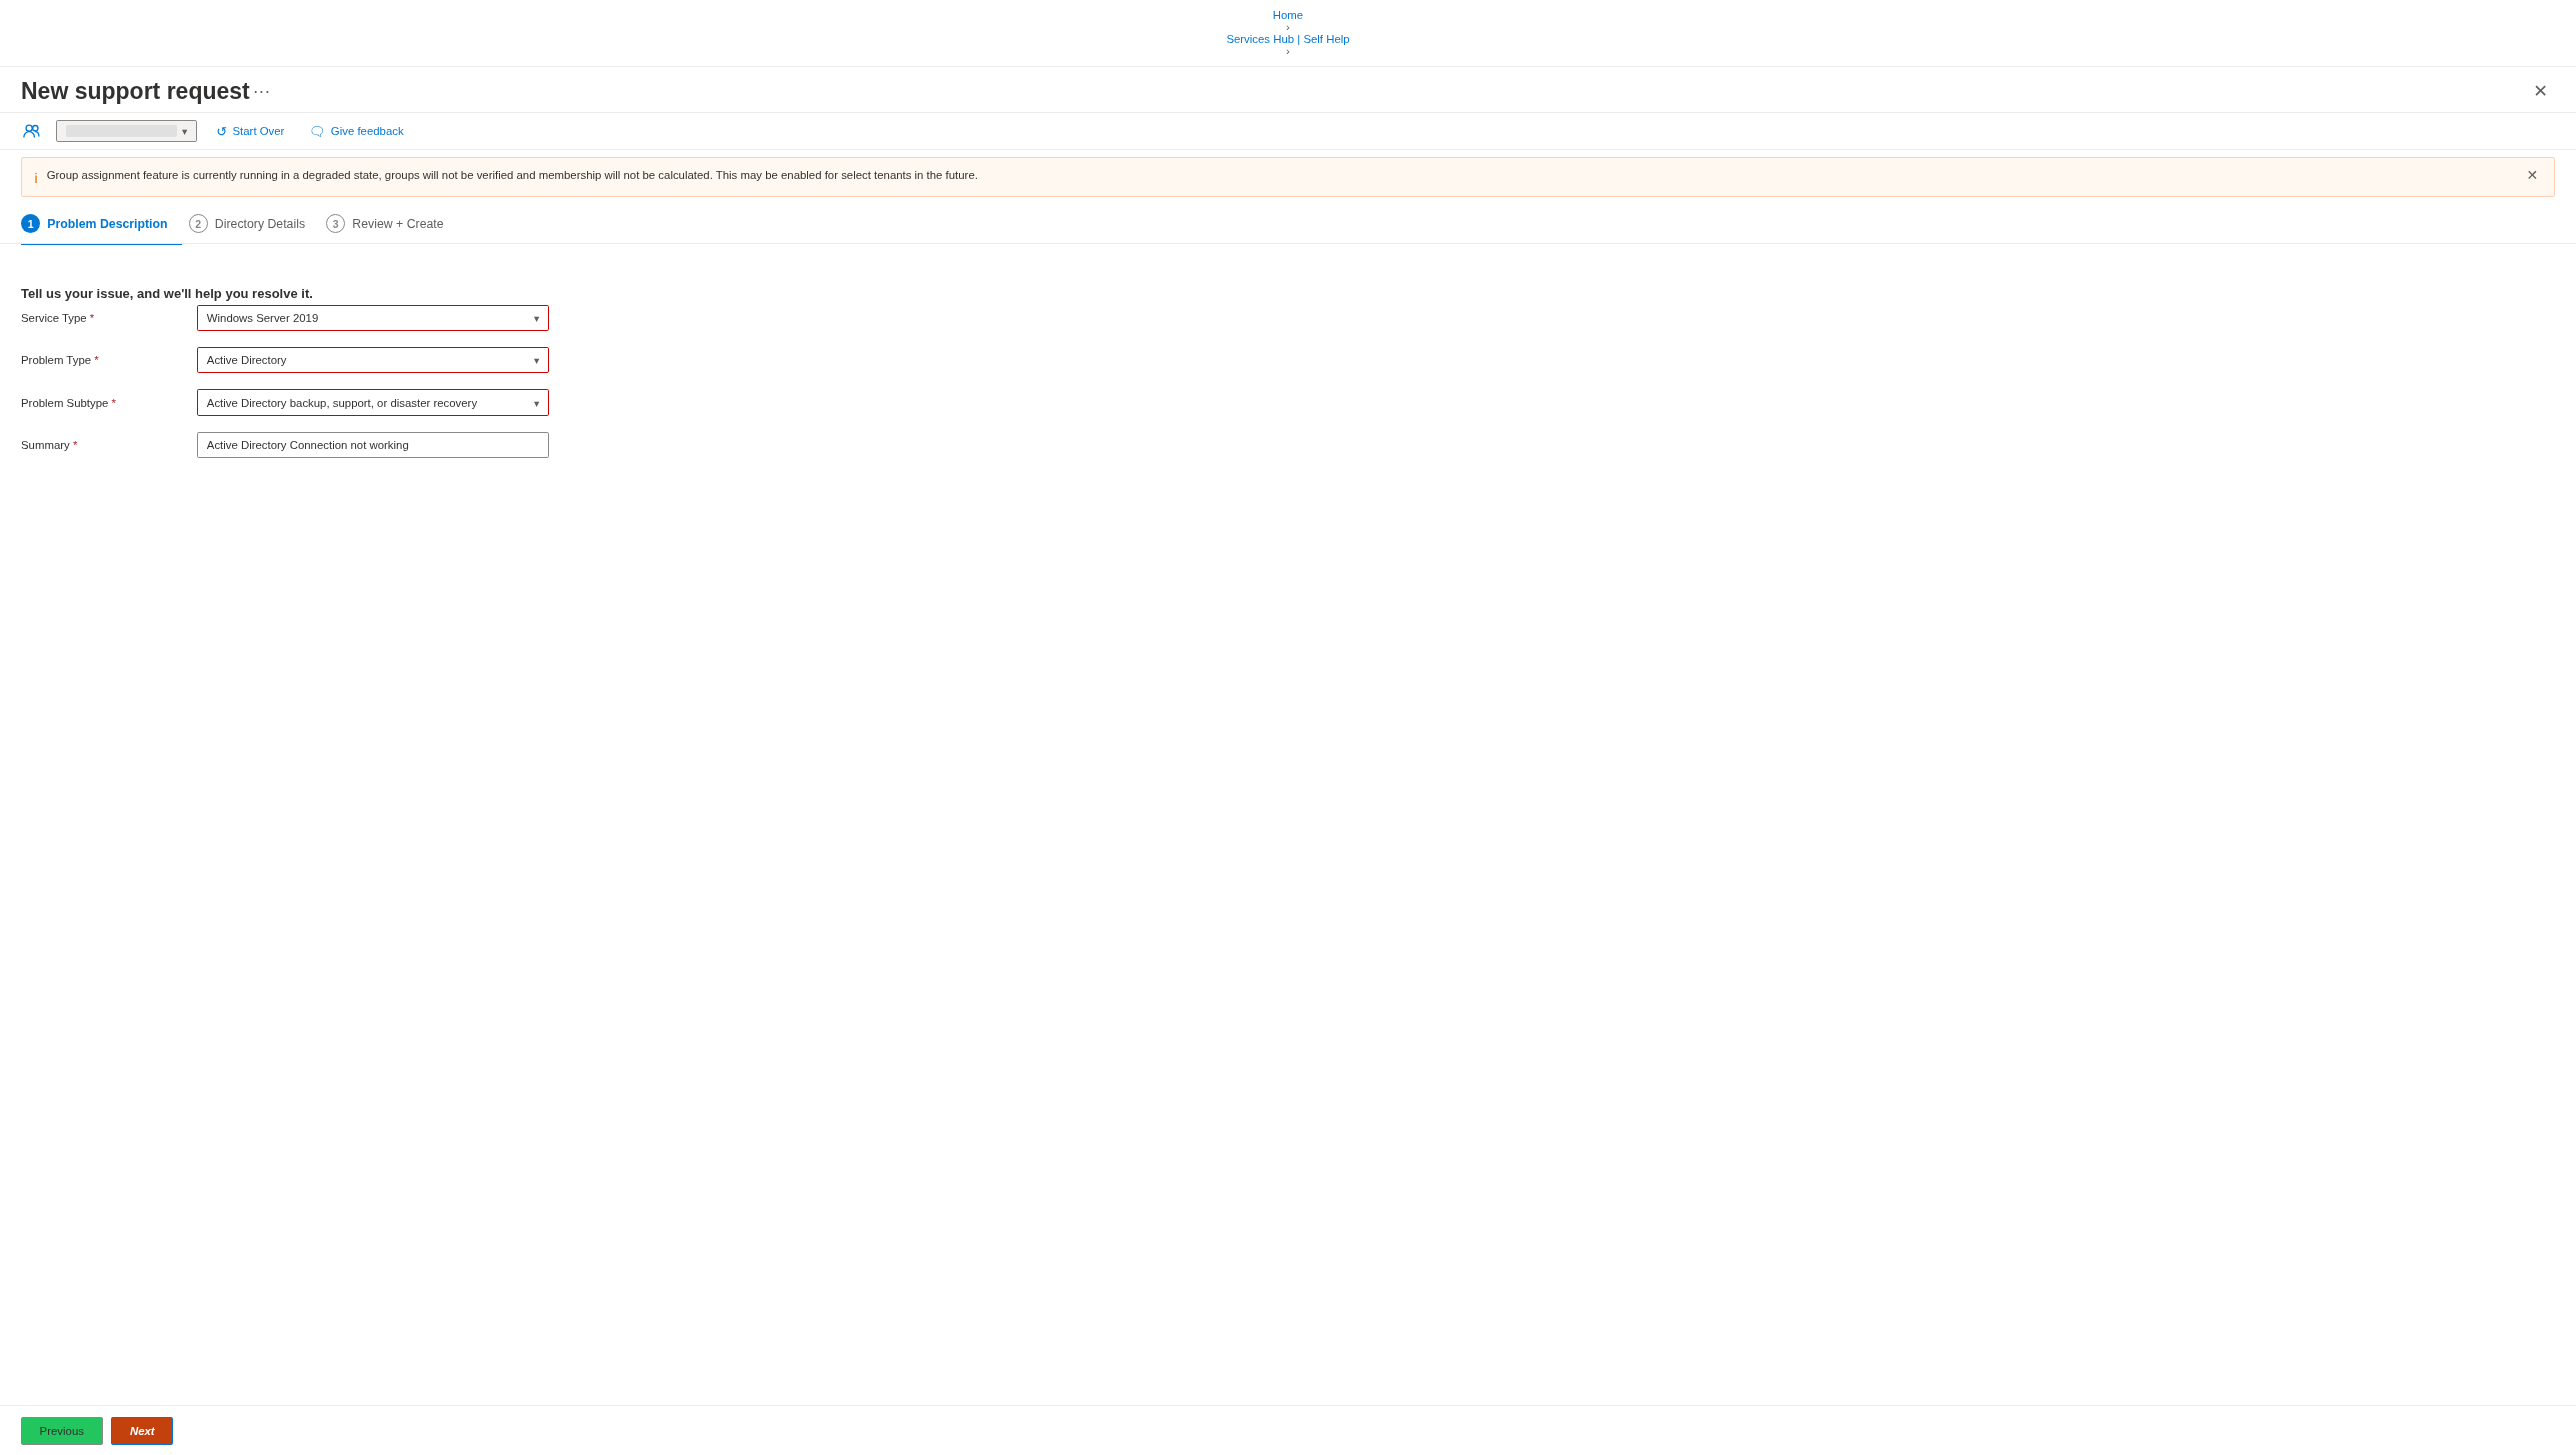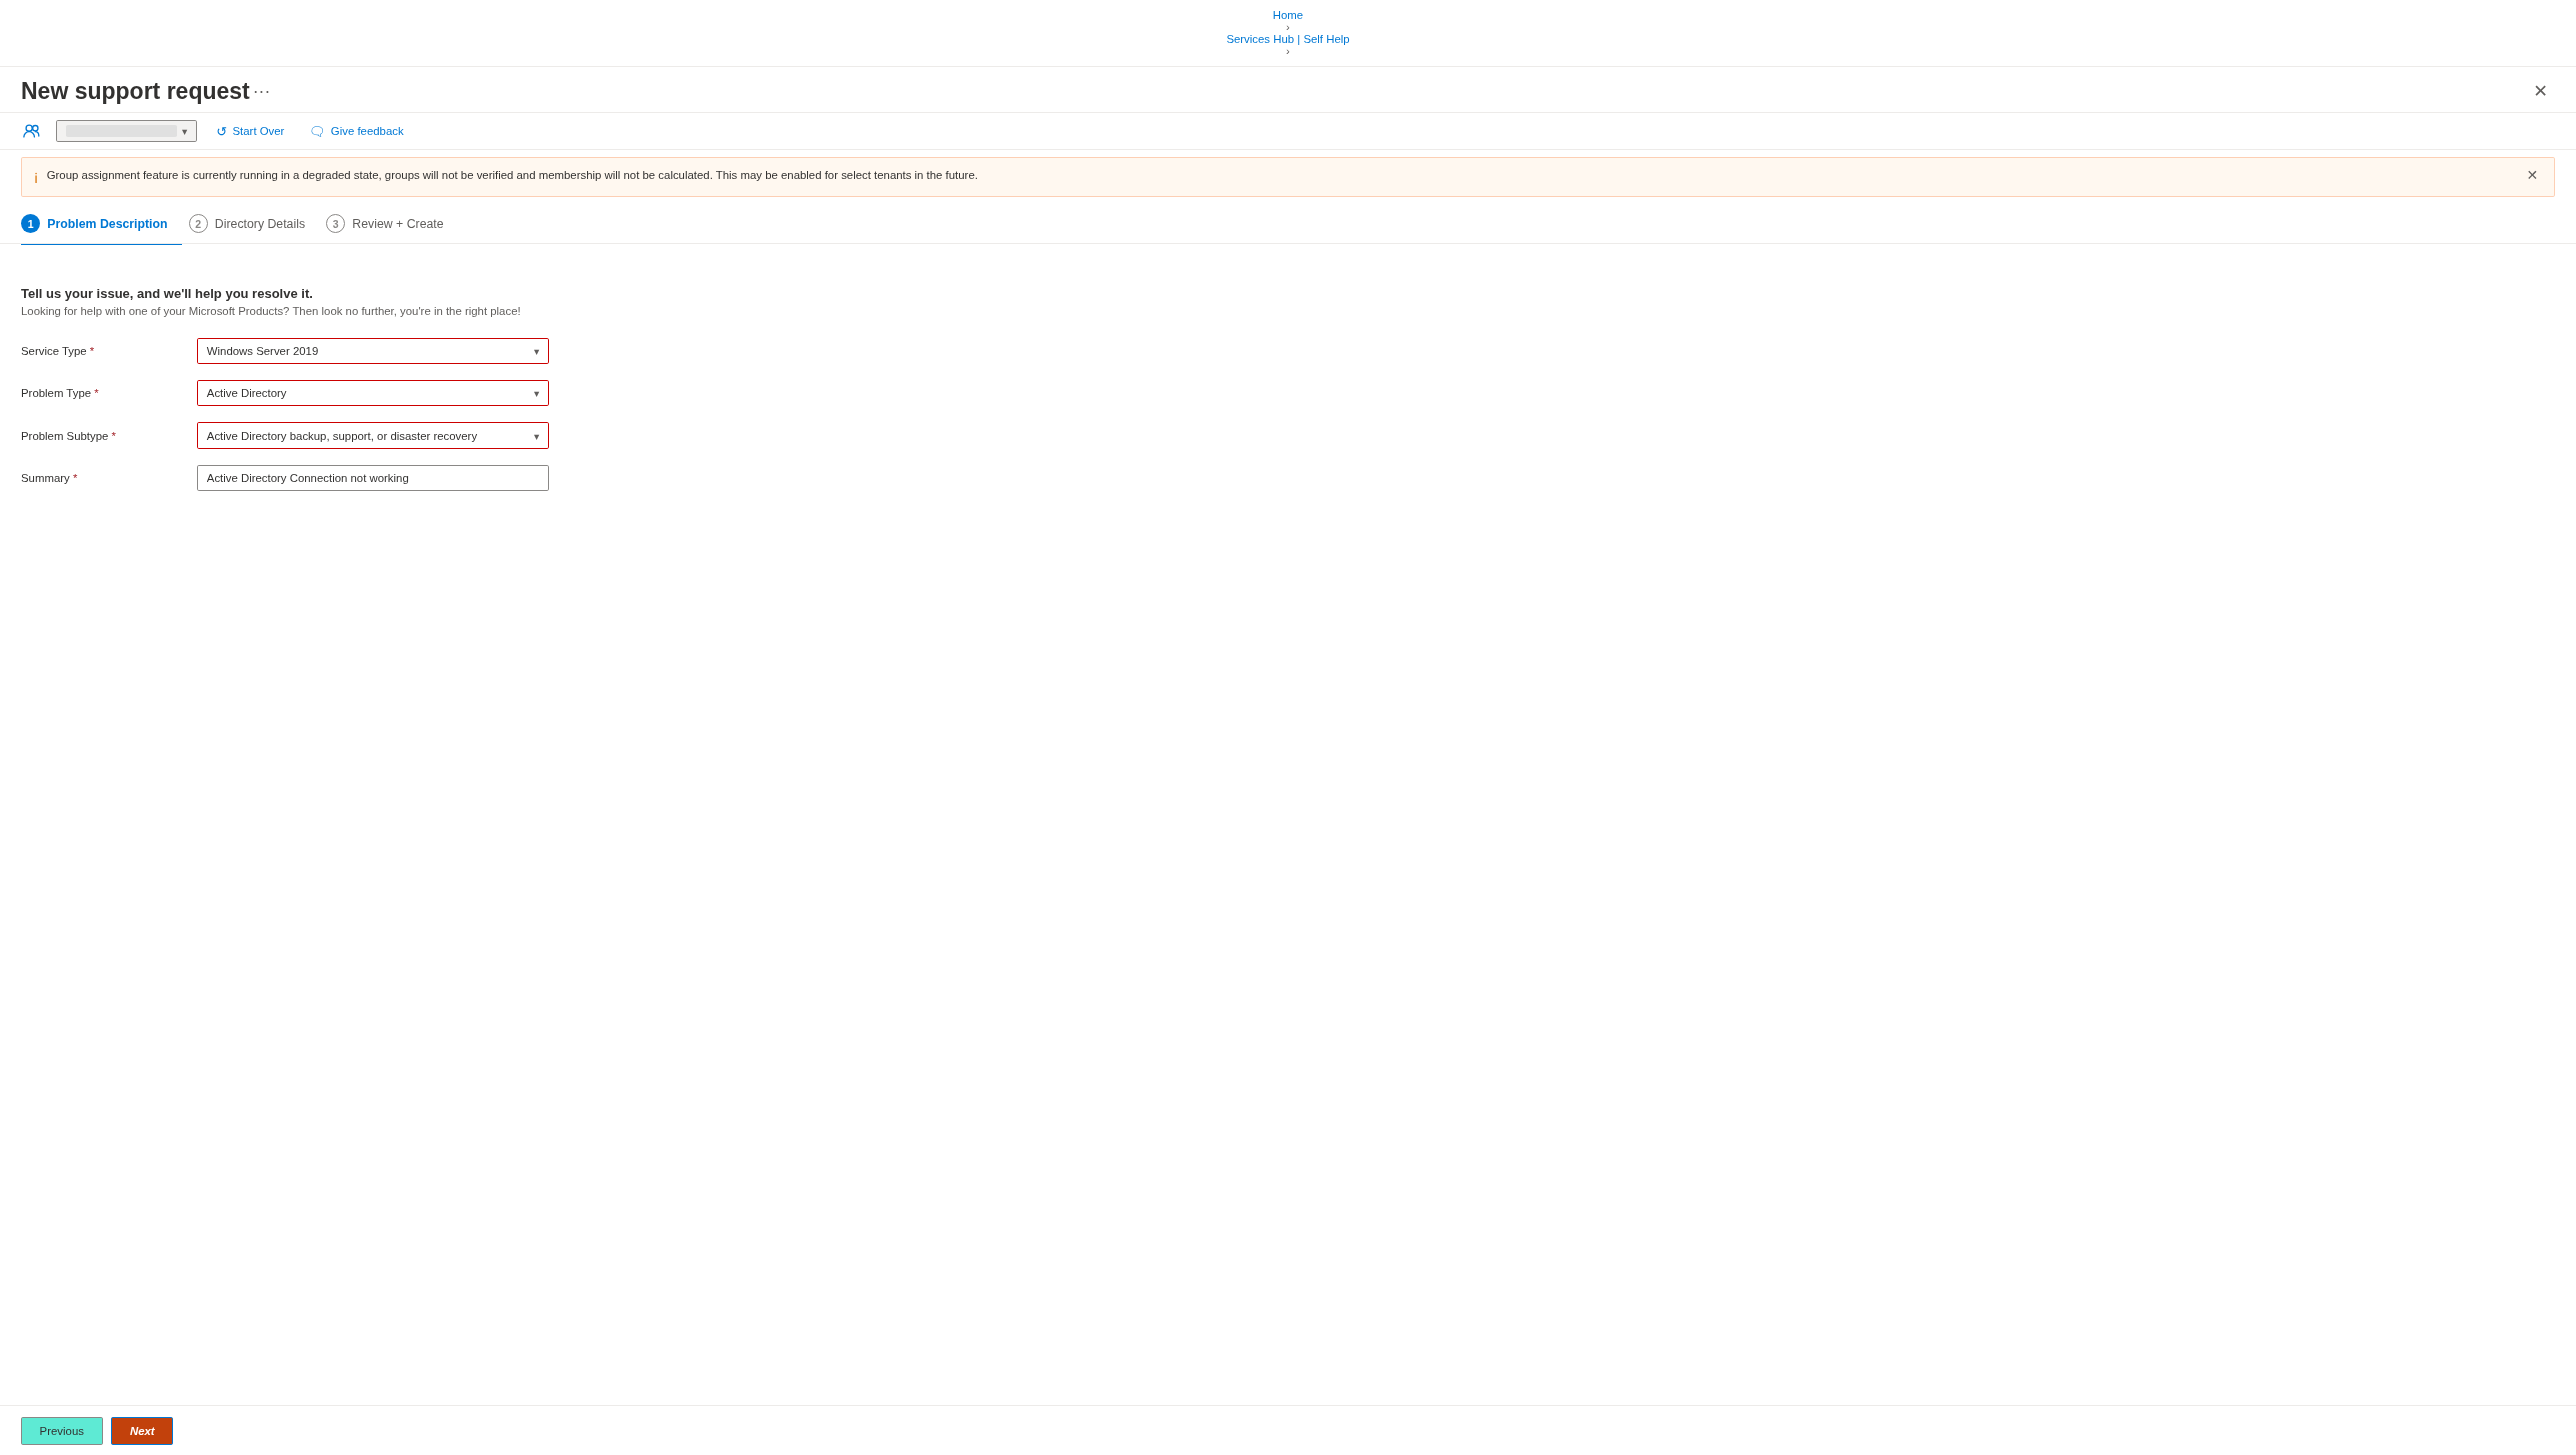--- a/index.html
+++ b/index.html
@@ -234,21 +234,21 @@
       bottom: 0;
       left: 0;
       right: 0;
       background: #fff;
       border-top: 0.9px solid #edebe9;
       padding: 10.5px 21px;
       display: flex;
       gap: 8.8px;
     }
     .btn-previous {
-      background: #5eead4;
+      background: #22c55e;
       border: 0.9px solid #8a8886;
       border-radius: 1.8px;
       padding: 7px 17.6px;
       font-size: 11.4px;
       color: #323130;
       cursor: pointer;
     }
     .btn-next {
       background: #c2410c;
       border: 0.9px solid #0078d4;
@@ -332,21 +332,20 @@
       <span>Directory Details</span>
     </div>
     <div class="step-item">
       <span class="step-number">3</span>
       <span>Review + Create</span>
     </div>
   </div>
 
   <div class="form-content">
     <div class="form-headline">Tell us your issue, and we'll help you resolve it.</div>
-    <div class="form-subtext">Looking for help with one of your Microsoft Products? Then look no further, you're in the right place!</div>
 
     <div class="form-row">
       <div class="form-label">
         <span>Service Type</span> <span class="required-star">*</span>
       </div>
       <div class="form-field">
         <div class="select-field">
           <span>Windows Server 2019</span>
           <span class="chevron">▾</span>
         </div>

